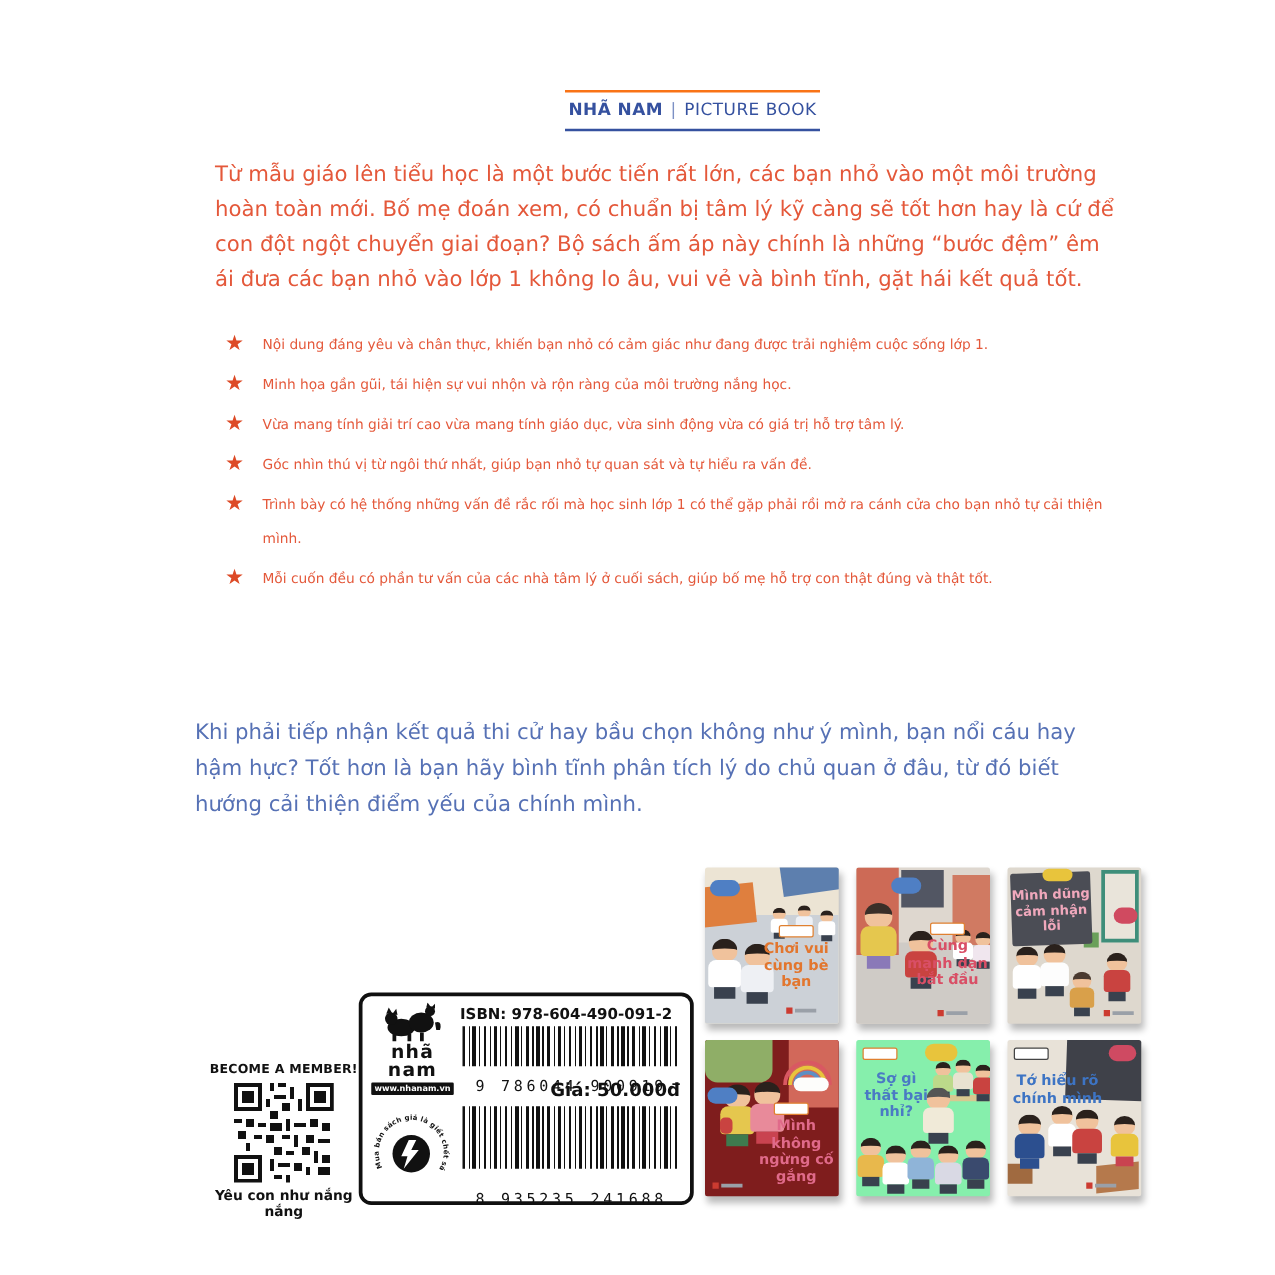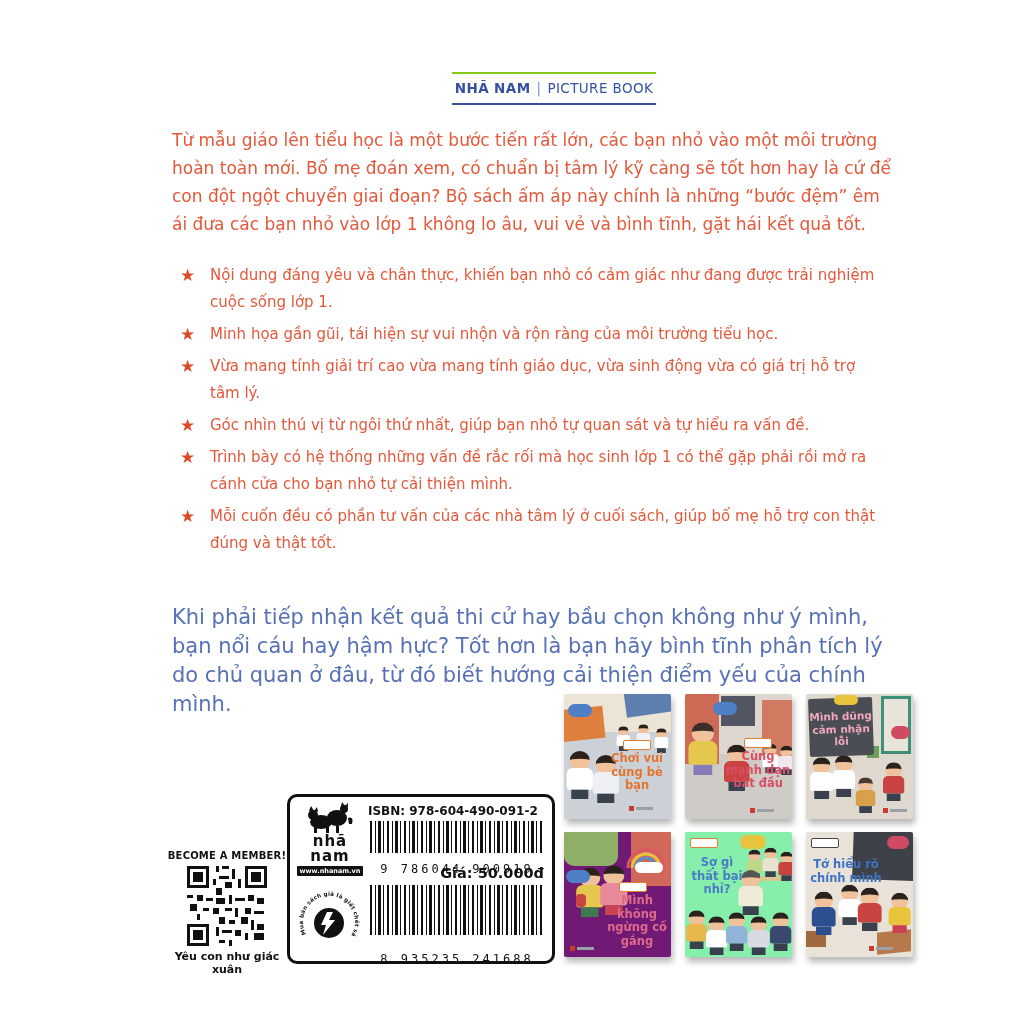--- a/index.html
+++ b/index.html
@@ -1,34 +1,34 @@
 <!DOCTYPE html>
 <html><head>
 <meta charset="utf-8">
 <style>
   html,body{margin:0;padding:0;background:#ffffff;}
   .page{position:relative;width:1020px;height:1020px;background:#ffffff;overflow:hidden;
         font-family:"DejaVu Sans","Liberation Sans",sans-serif;}
 
   
   .masthead{position:absolute;left:452px;top:72px;width:204px;text-align:center;
-    color:#35519f;border-top:2px solid #84cc16;border-bottom:2px solid #35519f;
+    color:#35519f;border-top:2px solid #f97316;border-bottom:2px solid #35519f;
     padding:6px 0 7px;font-size:13.5px;letter-spacing:.4px;white-space:nowrap;}
   .masthead .brand{font-weight:bold;}
   .masthead .sep{padding:0 6px;color:#7c90c4;font-weight:normal;}
 
   
   .intro{position:absolute;left:172px;top:126px;width:726px;
     color:#e4583a;font-size:17px;line-height:28px;}
   .bullets{position:absolute;left:180px;top:262px;width:706px;}
   .bullet{display:flex;margin-bottom:5px;}
   .bullet .star{flex:0 0 30px;color:#dd4a26;font-size:17px;line-height:27px;}
-  .bullet .btxt{color:#e4583a;font-size:15px;line-height:27px;}
-  .conclusion{position:absolute;left:172px;top:572px;width:726px;
-    color:#5671b5;font-size:21px;line-height:29px;margin-top:31px;}
+  .bullet .btxt{color:#e4583a;font-size:11px;line-height:27px;}
+  .conclusion{position:absolute;left:156px;top:572px;width:726px;
+    color:#5671b5;font-size:17px;line-height:29px;}
 
   
   .member{position:absolute;left:164px;top:850px;width:126px;text-align:center;color:#111;}
   .member .mtitle{font-size:10px;font-weight:bold;letter-spacing:.2px;}
   .member .qr{width:80px;height:80px;margin:5px auto 4px;display:block;}
   .member .mcaption{font-size:11px;font-weight:bold;}
 
   
   .card{position:absolute;left:287px;top:794px;width:268px;height:170px;background:#fff;
     border:3px solid #101010;border-radius:10px;box-sizing:border-box;}
@@ -85,21 +85,21 @@
 
   <div class="intro">Từ mẫu giáo lên tiểu học là một bước tiến rất lớn, các bạn nhỏ vào một môi trường hoàn toàn mới. Bố mẹ đoán xem, có chuẩn bị tâm lý kỹ càng sẽ tốt hơn hay là cứ để con đột ngột chuyển giai đoạn? Bộ sách ấm áp này chính là những “bước đệm” êm ái đưa các bạn nhỏ vào lớp 1 không lo âu, vui vẻ và bình tĩnh, gặt hái kết quả tốt.</div>
 
   <div class="bullets">
     <div class="bullet">
       <span class="star">★</span>
       <span class="btxt">Nội dung đáng yêu và chân thực, khiến bạn nhỏ có cảm giác như đang được trải nghiệm cuộc sống lớp 1.</span>
     </div>
     <div class="bullet">
       <span class="star">★</span>
-      <span class="btxt">Minh họa gần gũi, tái hiện sự vui nhộn và rộn ràng của môi trường tiểu học.</span>
+      <span class="btxt">Minh họa gần gũi, tái hiện sự vui nhộn và rộn ràng của môi trường nắng học.</span>
     </div>
     <div class="bullet">
       <span class="star">★</span>
       <span class="btxt">Vừa mang tính giải trí cao vừa mang tính giáo dục, vừa sinh động vừa có giá trị hỗ trợ tâm lý.</span>
     </div>
     <div class="bullet">
       <span class="star">★</span>
       <span class="btxt">Góc nhìn thú vị từ ngôi thứ nhất, giúp bạn nhỏ tự quan sát và tự hiểu ra vấn đề.</span>
     </div>
     <div class="bullet">
@@ -163,21 +163,21 @@
           <rect x="22" y="18" width="2" height="2"></rect>
           <rect x="9" y="19" width="1" height="3"></rect>
         <rect x="11" y="20" width="3" height="1"></rect>
           <rect x="15" y="20" width="2" height="2"></rect>
           <rect x="18" y="21" width="1" height="2"></rect>
         <rect x="21" y="21" width="3" height="2"></rect>
           <rect x="10" y="23" width="2" height="1"></rect>
           <rect x="13" y="23" width="1" height="2"></rect>
       </g>
     </svg>
-    <div class="mcaption">Yêu con như giác xuân</div>
+    <div class="mcaption">Yêu con như nắng nắng</div>
   </div>
 
   <div class="card">
     <div class="logo-block">
       <svg class="logo-art" width="48" height="32" viewBox="0 0 48 32">
         <g fill="#111">
           <ellipse cx="15" cy="20" rx="11" ry="7"></ellipse>
           <circle cx="7" cy="13" r="5"></circle>
           <path d="M3,9 L5,4 L8,9 Z"></path>
             <path d="M8,9 L11,5 L12,10 Z"></path>
@@ -315,21 +315,21 @@
           <div class="head"></div>
           <div class="body"></div>
           <div class="legs"></div>
         </div>
       <div class="pub-mark" style="right:6px;bottom:6px;">
           <span class="pub-dot"></span>
           <span class="pub-line"></span>
         </div>
     </div>
 
-    <div class="cover" style="background:#701a75;">
+    <div class="cover" style="background:#7f1d1d;">
       <div class="art" style="left:0;top:0;width:54px;height:34px;background:#8fae67;border-radius:0 0 10px 10px;"></div>
       <div class="art" style="right:0;top:0;width:40px;height:54px;background:#d2685a;"></div>
       <svg class="art" style="right:4px;top:14px;" width="42" height="22" viewBox="0 0 42 22">
         <path d="M3,22 A18,18 0 0 1 39,22" fill="none" stroke="#d95862" stroke-width="3"></path>
         <path d="M7,22 A14,14 0 0 1 35,22" fill="none" stroke="#e8c43c" stroke-width="3"></path>
         <path d="M11,22 A10,10 0 0 1 31,22" fill="none" stroke="#5d8fc4" stroke-width="3"></path>
       </svg>
       <div class="art" style="right:8px;top:30px;width:28px;height:11px;background:#fdfdfb;border-radius:10px;"></div>
       <div class="badge-cloud" style="left:2px;top:38px;width:24px;height:13px;background:#4f7fc4;"></div>
       <div class="kid" style="left:16px;top:54px;--shirt:#e5c74e;--pants:#3f7a4e;transform:scale(1.6);">

